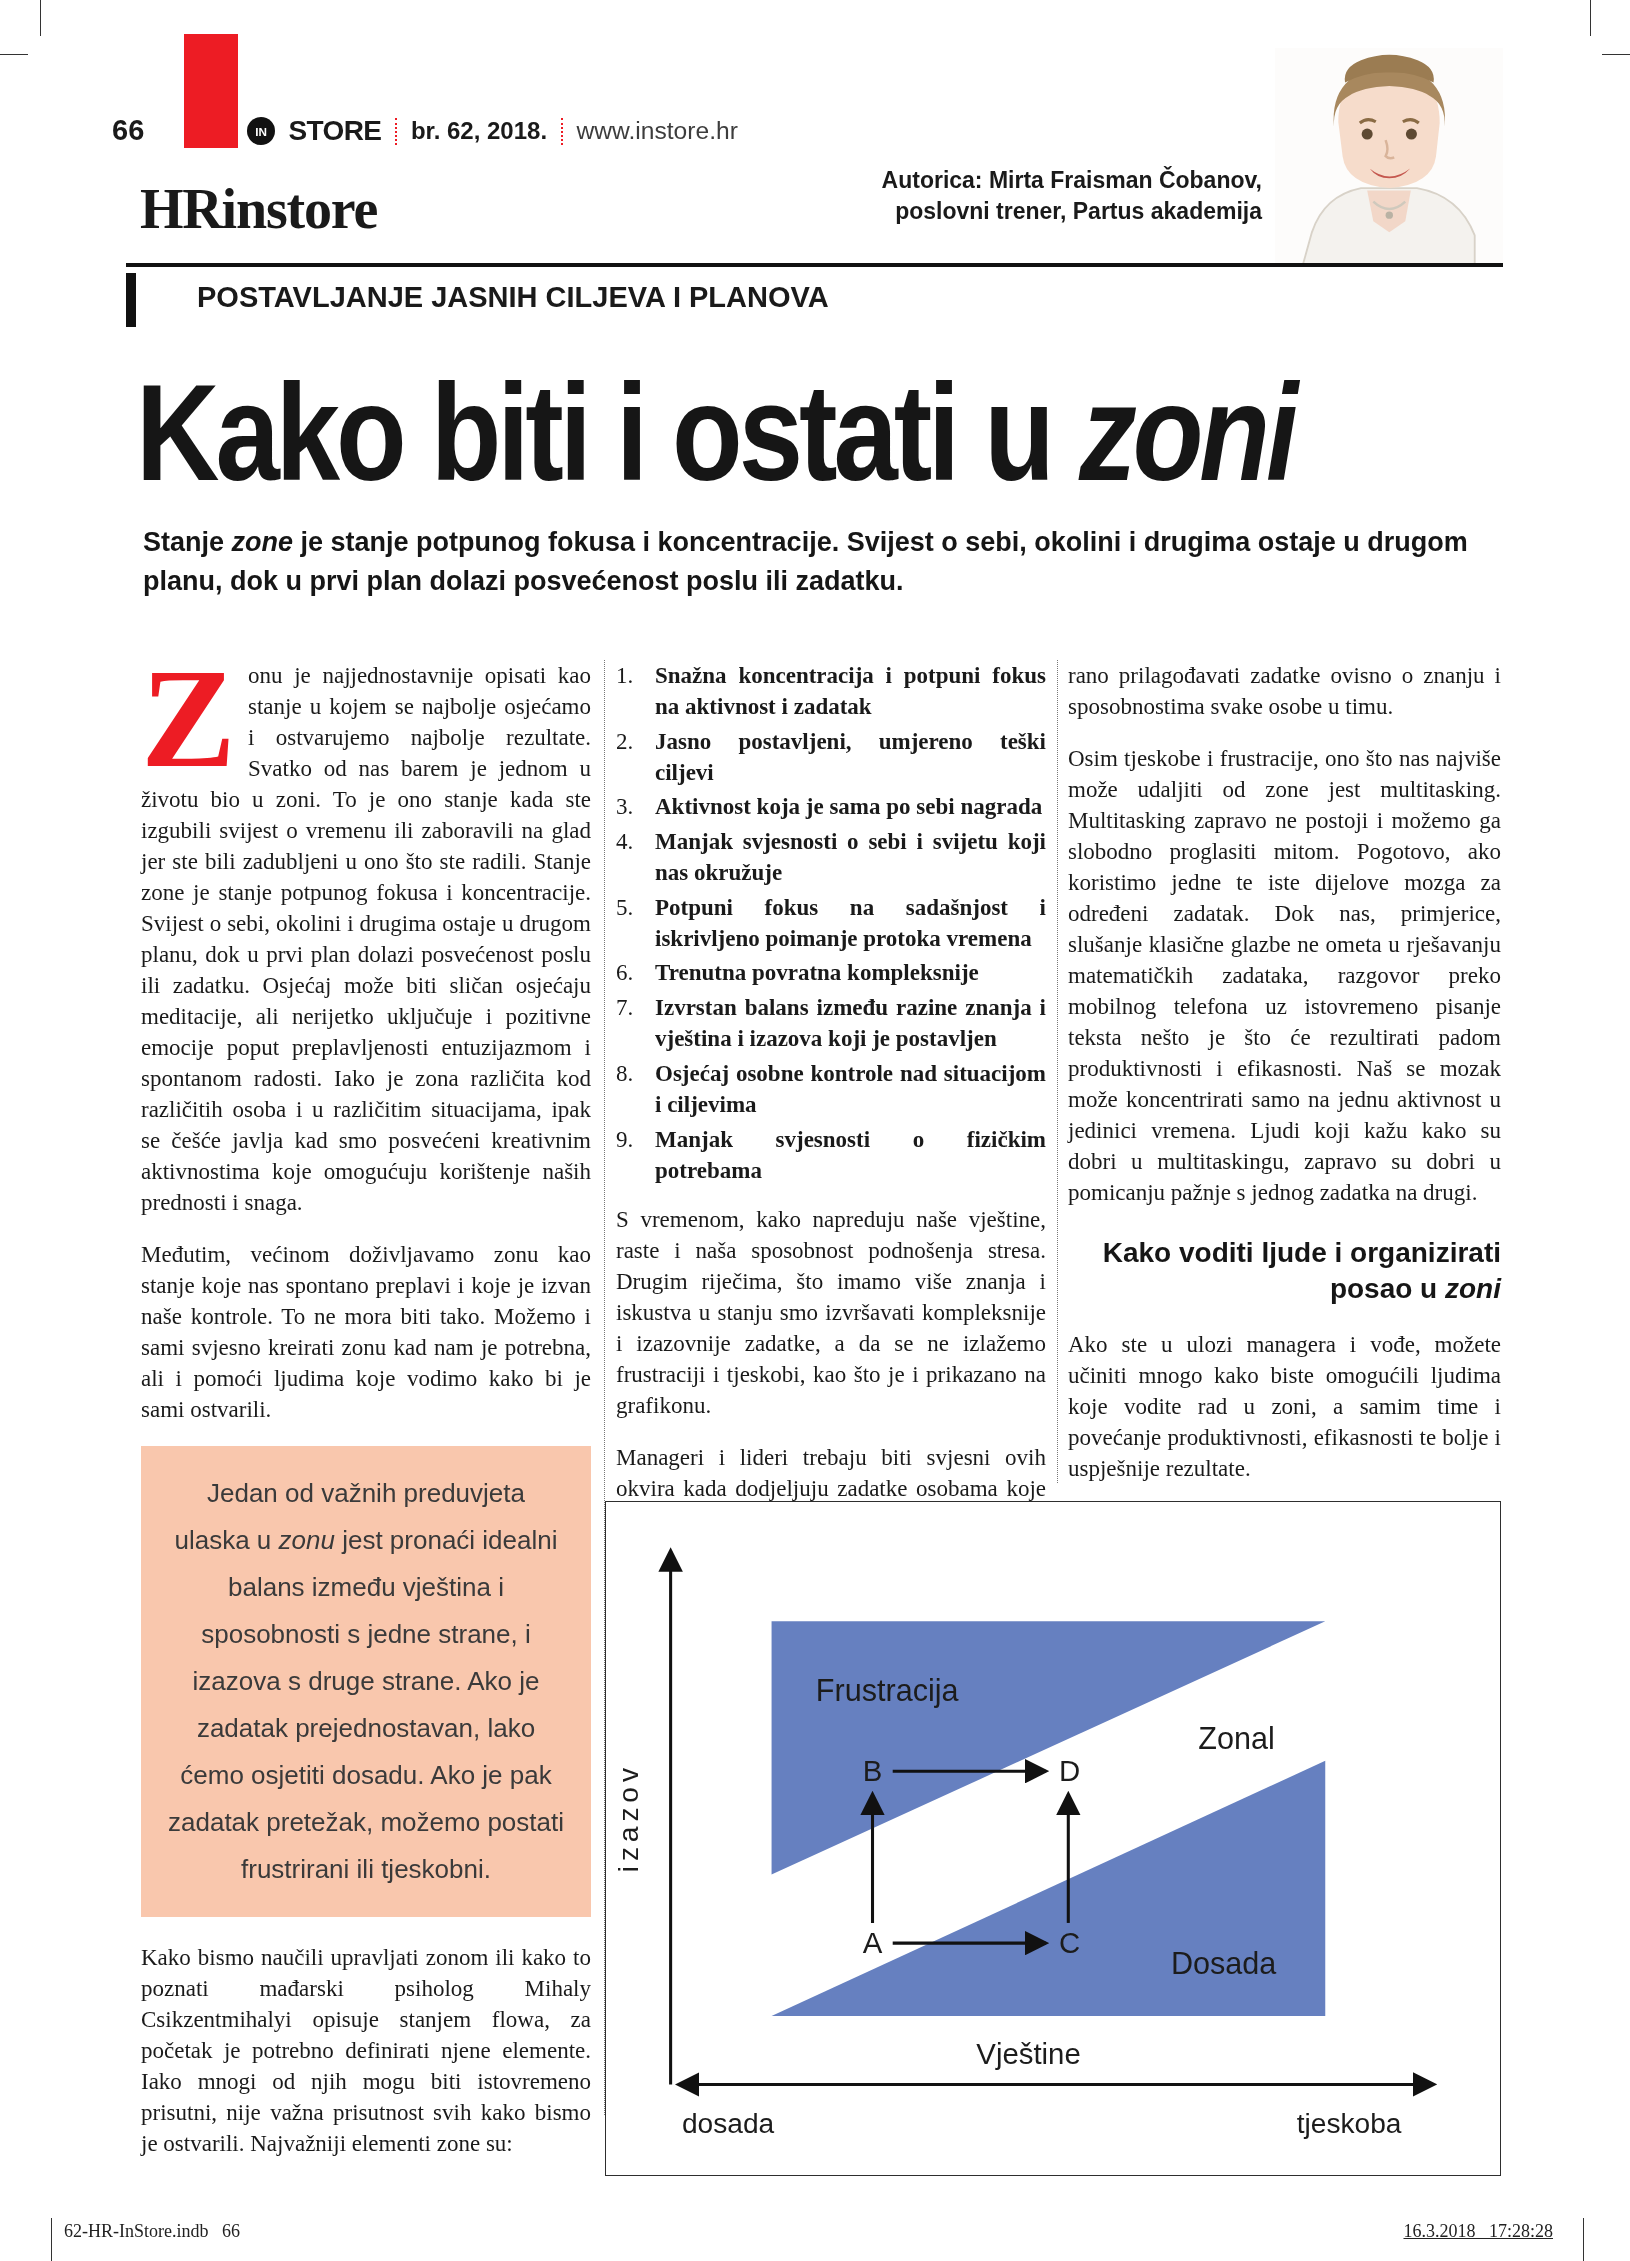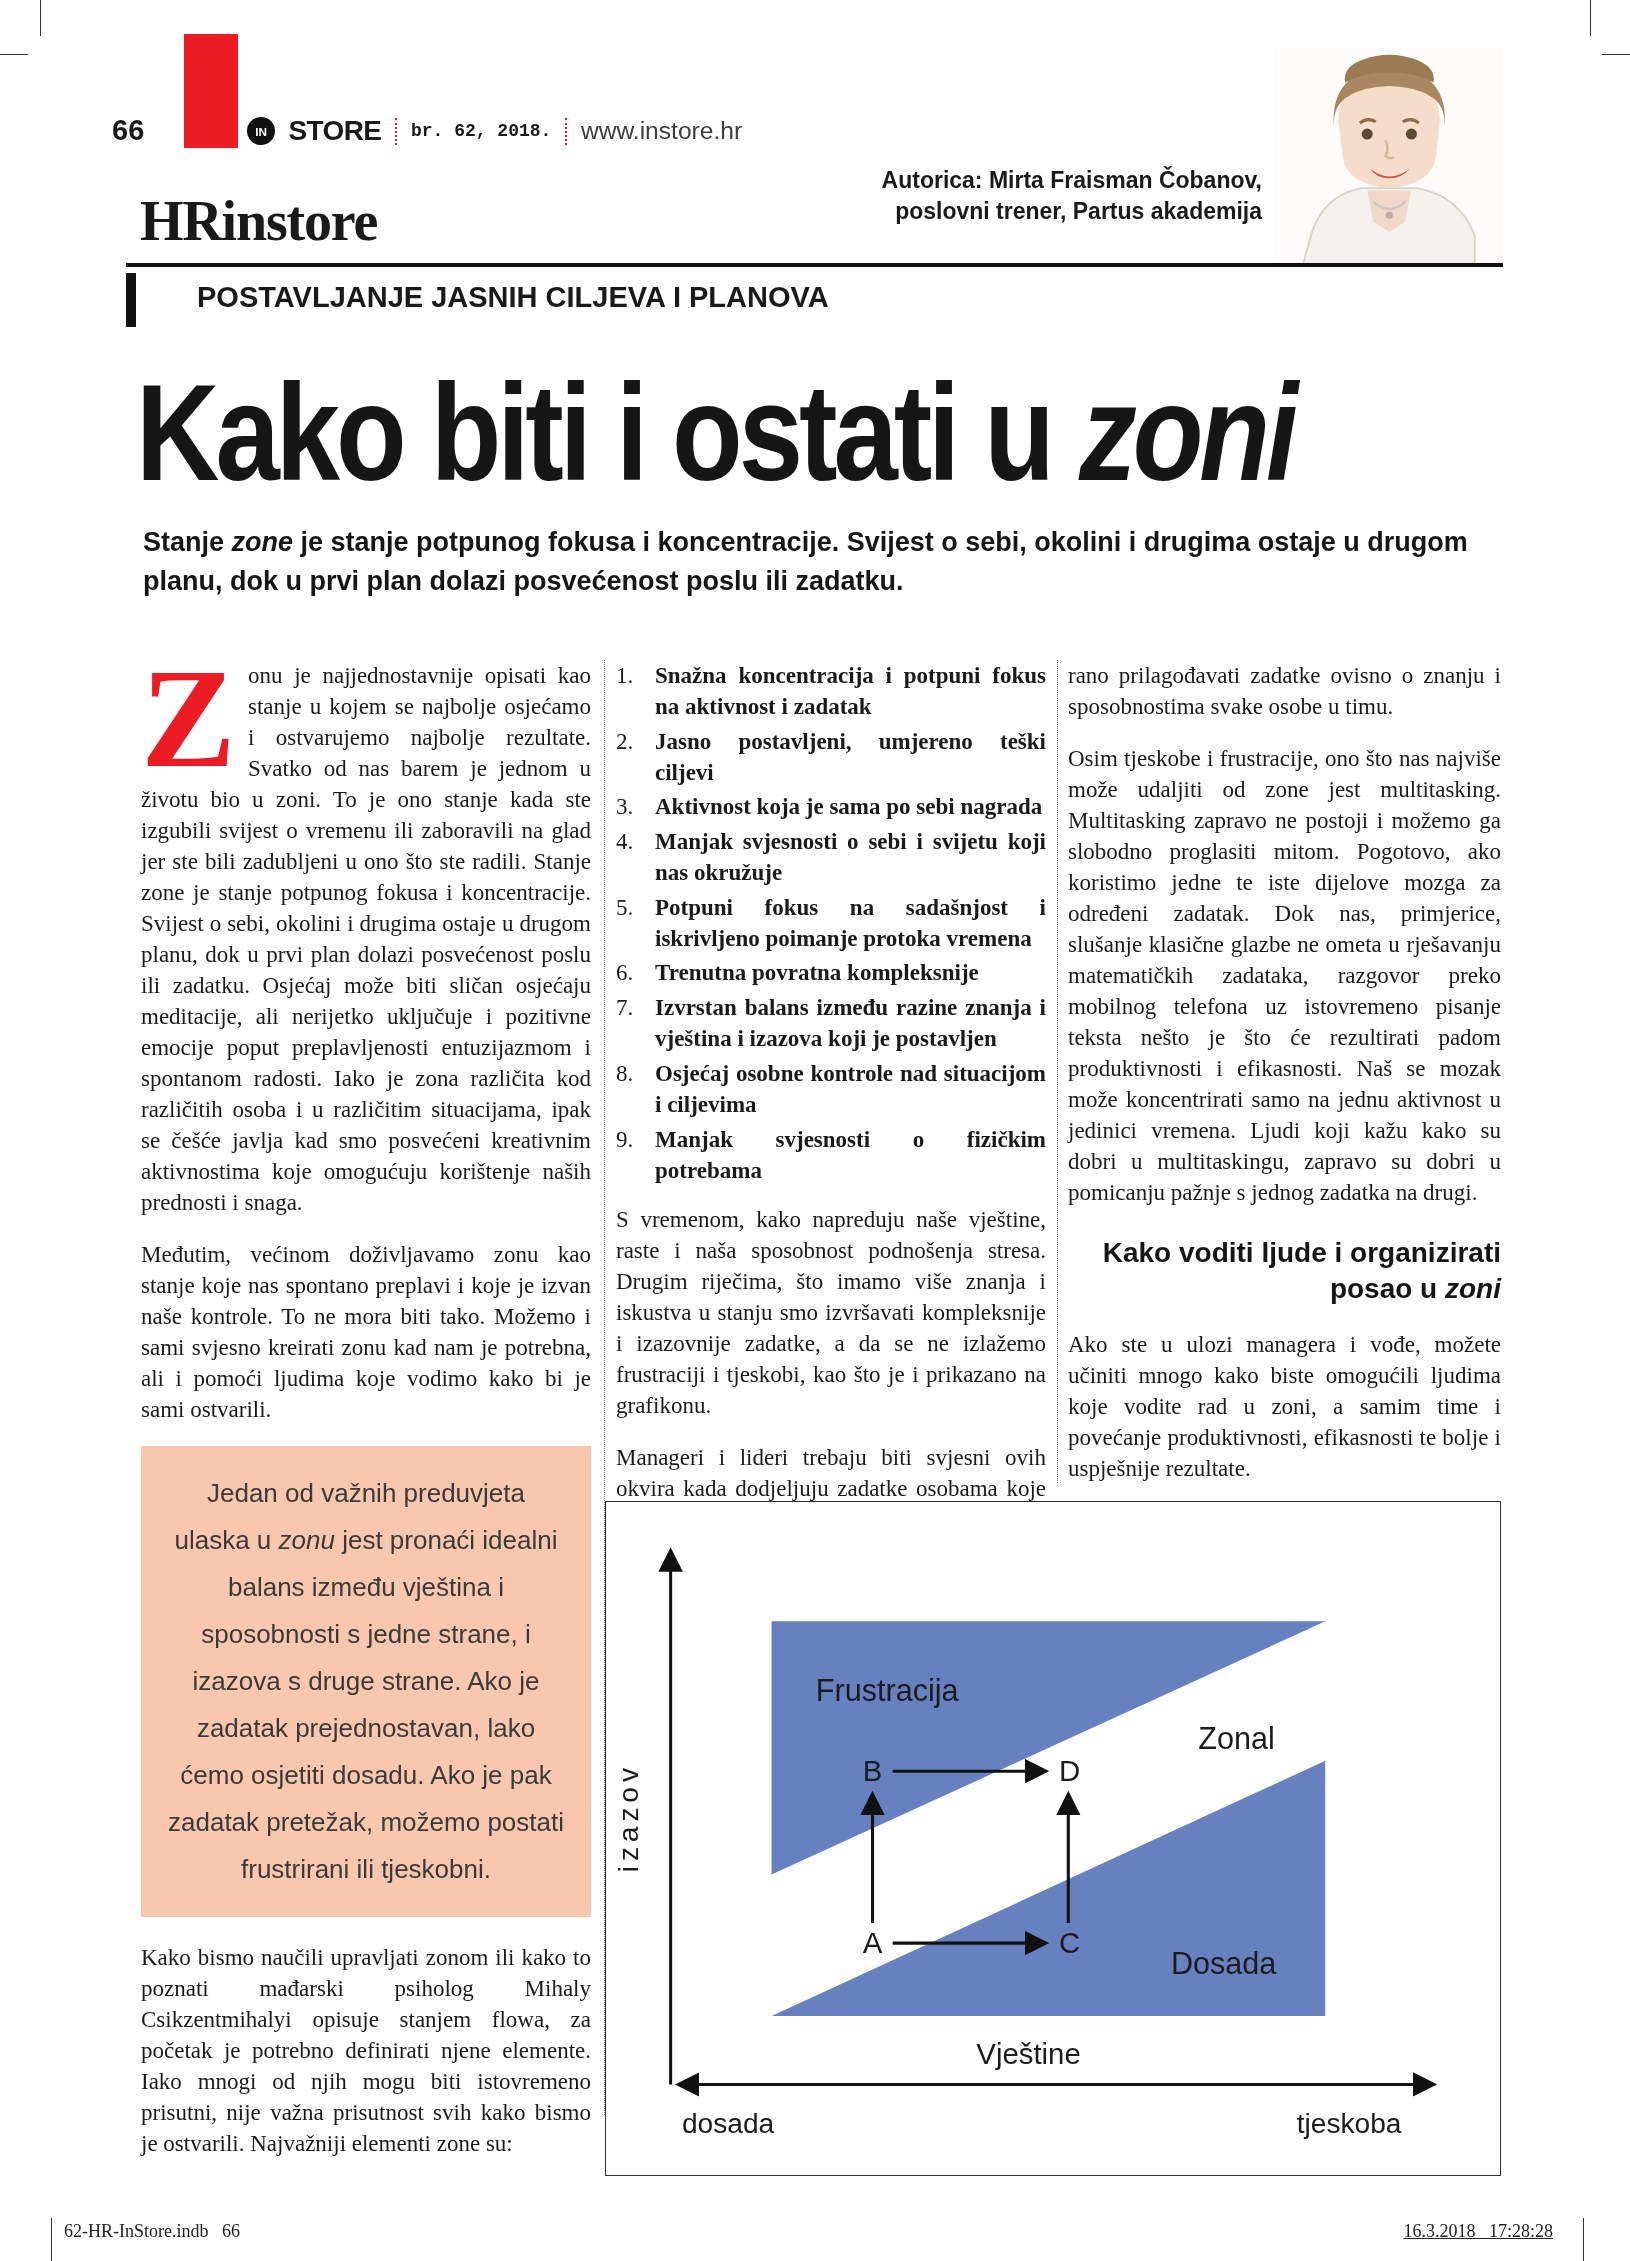--- a/index.html
+++ b/index.html
@@ -13,24 +13,24 @@
   .cropmark{position:absolute;background:#333;}
   
   .pagenum{font-family:"Liberation Sans",sans-serif;font-weight:bold;font-size:29px;}
   .redblock{position:absolute;left:184px;top:34px;width:54px;height:114px;background:#ed1c24;}
   .logorow{position:absolute;left:247px;top:115px;display:flex;align-items:center;gap:13.5px;
     font-family:"Liberation Sans",sans-serif;}
   .incircle{width:28px;height:28px;border-radius:50%;background:#111;color:#fff;
     display:flex;align-items:center;justify-content:center;font-size:11.7px;font-weight:bold;letter-spacing:0;}
   .storetxt{font-size:28px;font-weight:bold;letter-spacing:-0.6px;}
   .dotsep{width:2.5px;height:27px;border-left:2.5px dotted #ed1c24;}
-  .issuetxt{font-size:18px;font-weight:bold;font-family:Liberation Mono, monospace;}
+  .issuetxt{font-size:24px;font-weight:bold;}
   .webtxt{font-size:24.6px;color:#3d3d3d;}
   .hrinstore{position:absolute;left:140px;top:177px;font-family:"Liberation Serif",serif;
-    font-weight:bold;font-size:56px;letter-spacing:-1.2px;margin-top:12px;}
+    font-weight:bold;font-size:56px;letter-spacing:-1.2px;}
   .authorblock{position:absolute;right:368px;top:165px;text-align:right;
     font-family:"Liberation Sans",sans-serif;font-weight:bold;font-size:23px;line-height:31px;}
   .photo{position:absolute;left:1275px;top:48px;width:228px;height:217px;overflow:hidden;}
   .toprule{position:absolute;left:126px;top:263px;width:1377px;height:4.3px;background:#111;}
   
   .kickerbar{position:absolute;left:126px;top:273px;width:9.8px;height:54px;background:#111;}
   .kicker{position:absolute;left:149px;top:281px;font-family:"Liberation Sans",sans-serif;
     font-weight:bold;font-size:29px;letter-spacing:0px;margin-left:48px;}
   
   .title{position:absolute;left:136px;top:353px;white-space:nowrap;

